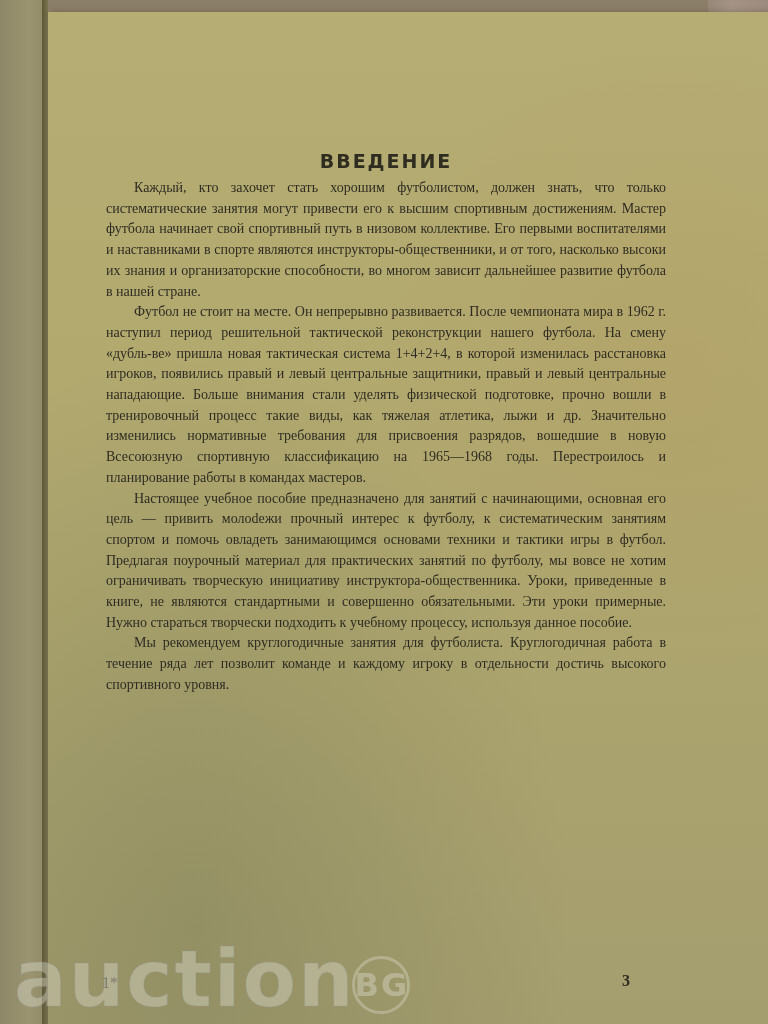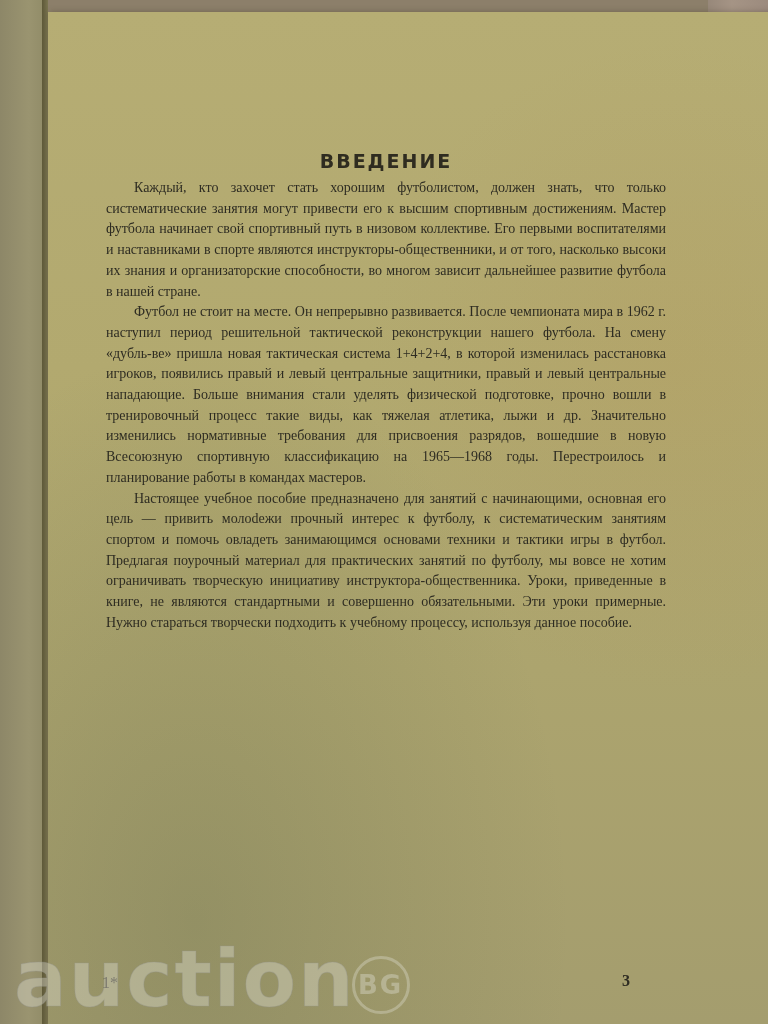--- a/index.html
+++ b/index.html
@@ -104,47 +104,48 @@
       font-weight: bold;
       letter-spacing: 2px;
       color: rgba(225, 225, 215, 0.38);
       -webkit-text-stroke: 1px rgba(150,150,140,0.35);
       z-index: 3;
       white-space: nowrap;
       line-height: 1;
     }
     .watermark-badge {
       display: inline-block;
-      font-size: 26px;
+      font-size: 32px;
       vertical-align: top;
       margin-left: -4px;
       margin-top: 16px;
       border: 3px solid rgba(225,225,215,0.35);
       border-radius: 50%;
       width: 52px;
       height: 52px;
       line-height: 52px;
-      text-align: center;
+      text-align: right;
       -webkit-text-stroke: 0;
     }
   </style>
 </head>
 <body>
 
 <div class="backdrop-top"></div>
 <div class="backdrop-right"></div>
 <div class="prev-page"></div>
 <div class="spine"></div>
 
 <div class="page">
   <div class="content">
     <h1 class="title">ВВЕДЕНИЕ</h1>
     <p class="para">Каждый, кто захочет стать хорошим футболистом, должен знать, что только систематические занятия могут привести его к высшим спортивным достижениям. Мас­тер футбола начинает свой спортивный путь в низовом коллективе. Его первыми воспитателями и наставниками в спорте являются инструкторы-общественники, и от то­го, насколько высоки их знания и организаторские спо­собности, во многом зависит дальнейшее развитие футбо­ла в нашей стране.</p>
     <p class="para">Футбол не стоит на месте. Он непрерывно развивает­ся. После чемпионата мира в 1962 г. наступил период ре­шительной тактической реконструкции нашего футбола. На смену «дубль-ве» пришла новая тактическая систе­ма 1+4+2+4, в которой изменилась расстановка игро­ков, появились правый и левый центральные защитники, правый и левый центральные нападающие. Больше вни­мания стали уделять физической подготовке, прочно во­шли в тренировочный процесс такие виды, как тяжелая атлетика, лыжи и др. Значительно изменились норматив­ные требования для присвоения разрядов, вошедшие в новую Всесоюзную спортивную классификацию на 1965—1968 годы. Перестроилось и планирование работы в командах мастеров.</p>
     <p class="para">Настоящее учебное пособие предназначено для заня­тий с начинающими, основная его цель — привить моло­dежи прочный интерес к футболу, к систематическим за­нятиям спортом и помочь овладеть занимающимся осно­вами техники и тактики игры в футбол. Предлагая поурочный материал для практических занятий по футбо­лу, мы вовсе не хотим ограничивать творческую инициа­тиву инструктора-общественника. Уроки, приведенные в книге, не являются стандартными и совершенно обязатель­ными. Эти уроки примерные. Нужно стараться творчески подходить к учебному процессу, используя данное пособие.</p>
+    <p class="para">Мы рекомендуем круглогодичные занятия для фут­болиста. Круглогодичная работа в течение ряда лет по­зволит команде и каждому игроку в отдельности достичь высокого спортивного уровня.</p>
   </div>
   <div class="corner-mark">1*</div>
   <div class="page-number">3</div>
 </div>
 
 <div class="watermark">
   <span>auction</span><span class="watermark-badge">BG</span>
 </div>
 
 </body></html>

